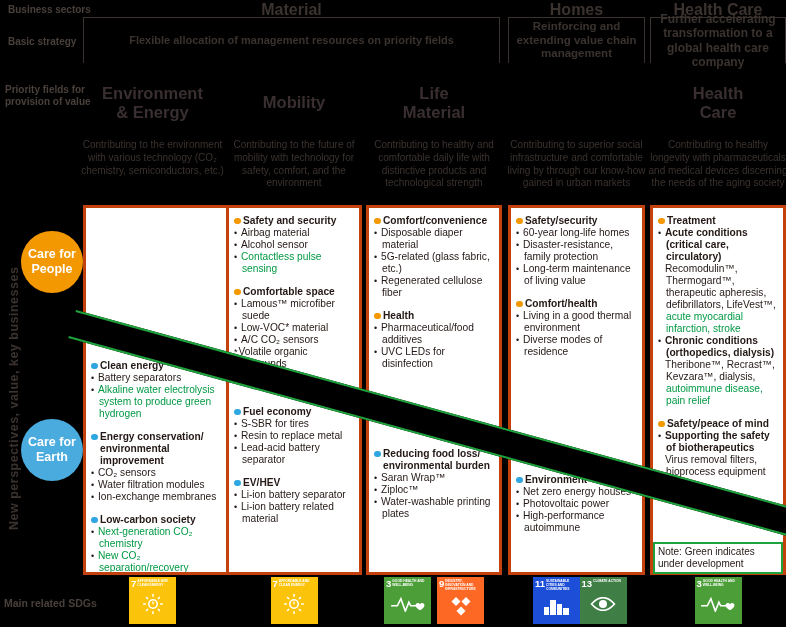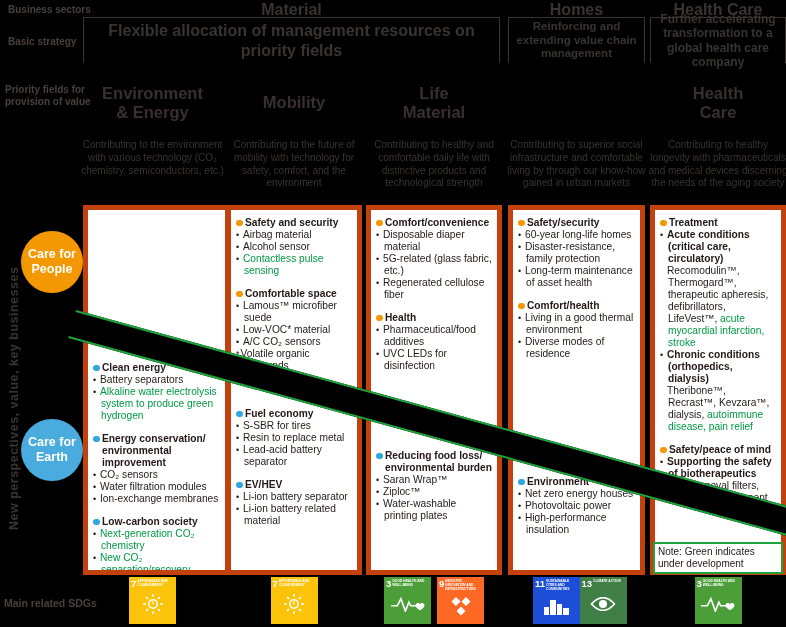--- a/index.html
+++ b/index.html
@@ -10,21 +10,21 @@
   .sector-title{position:absolute;top:1px;color:#3b332f;font-weight:bold;font-size:16px;text-align:center;}
   .bracket{position:absolute;top:17px;height:46px;border:1px solid #3b332f;border-bottom:none;
            display:flex;align-items:center;justify-content:center;box-sizing:border-box;}
   .strategy{color:#3b332f;font-weight:bold;font-size:11.5px;line-height:1.2;text-align:center;padding:0 3px;}
   
   .field-box{position:absolute;top:70px;height:65px;border-radius:9px;display:flex;align-items:center;
              justify-content:center;text-align:center;color:#3a2f30;font-weight:bold;font-size:16.5px;
              line-height:1.15;white-space:pre-line;}
   .desc{position:absolute;top:139px;color:#3b332f;font-size:10px;line-height:1.28;text-align:center;}
   
-  .col{position:absolute;top:205px;height:370px;background:#fff;border:5px solid #c2410c;
+  .col{position:absolute;top:205px;height:370px;background:#fff;border:3px solid #c2410c;
        box-sizing:border-box;overflow:hidden;z-index:1;}
   .col-section{position:absolute;left:0;right:0;padding:0 5px;color:#231815;font-size:10.2px;line-height:12px;}
   .grp{margin-top:11px;}
   .grp:first-child{margin-top:0;}
   .ghead{font-weight:bold;padding-left:9px;text-indent:-9px;}
   .gdot{display:inline-block;width:6.5px;height:6.5px;border-radius:50%;margin-right:2.5px;text-indent:0;}
   .ln{padding-left:8px;text-indent:-8px;}
   .ln.flush{padding-left:0;text-indent:0;}
   .mk{display:inline-block;width:7px;text-indent:0;font-size:9px;}
   .ln.flush .mk{width:auto;margin-right:1px;}
@@ -61,21 +61,21 @@
   <div class="darklab" style="left:8px;top:36px;">Basic strategy</div>
   <div class="darklab" style="left:5px;top:84px;white-space:pre-line;">Priority fields for
 provision of value</div>
   <div class="darklab" style="left:4px;top:597px;font-size:10.5px;">Main related SDGs</div>
 
   <div class="sector-title" style="left:83px;width:417px;">Material</div>
   <div class="sector-title" style="left:508px;width:137px;">Homes</div>
   <div class="sector-title" style="left:650px;width:136px;">Health Care</div>
 
   <div class="bracket" style="left:83px;width:417px;">
-    <div class="strategy" style="font-size:16px;">Flexible allocation of management resources on priority fields</div>
+    <div class="strategy" style="font-size:11px;">Flexible allocation of management resources on priority fields</div>
   </div>
   <div class="bracket" style="left:508px;width:137px;">
     <div class="strategy">Reinforcing and extending value chain management</div>
   </div>
   <div class="bracket" style="left:650px;width:136px;">
     <div class="strategy" style="font-size:12px;">Further accelerating transformation to a global health care company</div>
   </div>
 
   <div class="field-box" style="left:83px;width:139px;">Environment
 &amp; Energy</div>
@@ -163,34 +163,34 @@
           <div class="ln"><span class="mk">•</span><span class="k">Water-washable printing plates</span></div>
         </div>
       </div>
     </div>
   <div class="col" style="left:508px;width:137px;">
       <div class="col-section" style="top: 7px;">
         <div class="grp">
           <div class="ghead"><span class="gdot" style="background: rgb(243, 152, 0);"></span><span>Safety/security</span></div>
           <div class="ln"><span class="mk">•</span><span class="k">60-year long-life homes</span></div>
           <div class="ln"><span class="mk">•</span><span class="k">Disaster-resistance, family protection</span></div>
-          <div class="ln"><span class="mk">•</span><span class="k">Long-term maintenance of asset health</span></div>
+          <div class="ln"><span class="mk">•</span><span class="k">Long-term maintenance of living value</span></div>
         </div>
         <div class="grp">
           <div class="ghead"><span class="gdot" style="background: rgb(243, 152, 0);"></span><span>Comfort/health</span></div>
           <div class="ln"><span class="mk">•</span><span class="k">Living in a good thermal environment</span></div>
           <div class="ln"><span class="mk">•</span><span class="k">Diverse modes of residence</span></div>
         </div>
       </div>
       <div class="col-section" style="top: 266px;">
         <div class="grp">
           <div class="ghead"><span class="gdot" style="background: rgb(46, 167, 224);"></span><span>Environment</span></div>
           <div class="ln"><span class="mk">•</span><span class="k">Net zero energy houses</span></div>
           <div class="ln"><span class="mk">•</span><span class="k">Photovoltaic power</span></div>
-          <div class="ln"><span class="mk">•</span><span class="k">High-performance insulation</span></div>
+          <div class="ln"><span class="mk">•</span><span class="k">High-performance autoimmune</span></div>
         </div>
       </div>
     </div>
   <div class="col" style="left:650px;width:136px;">
       <div class="col-section" style="top: 7px;">
         <div class="grp">
           <div class="ghead"><span class="gdot" style="background: rgb(243, 152, 0);"></span><span>Treatment</span></div>
           <div class="ln"><span class="mk">•</span><span class="k b">Acute conditions (critical care, circulatory)</span></div>
           <div class="ln"><span class="mk"></span><span class="k">Recomodulin™, Thermogard™, therapeutic apheresis, defibrillators, LifeVest™, </span><span class="g">acute myocardial infarction, stroke</span></div>
           <div class="ln"><span class="mk">•</span><span class="k b">Chronic conditions (orthopedics, dialysis)</span></div>

